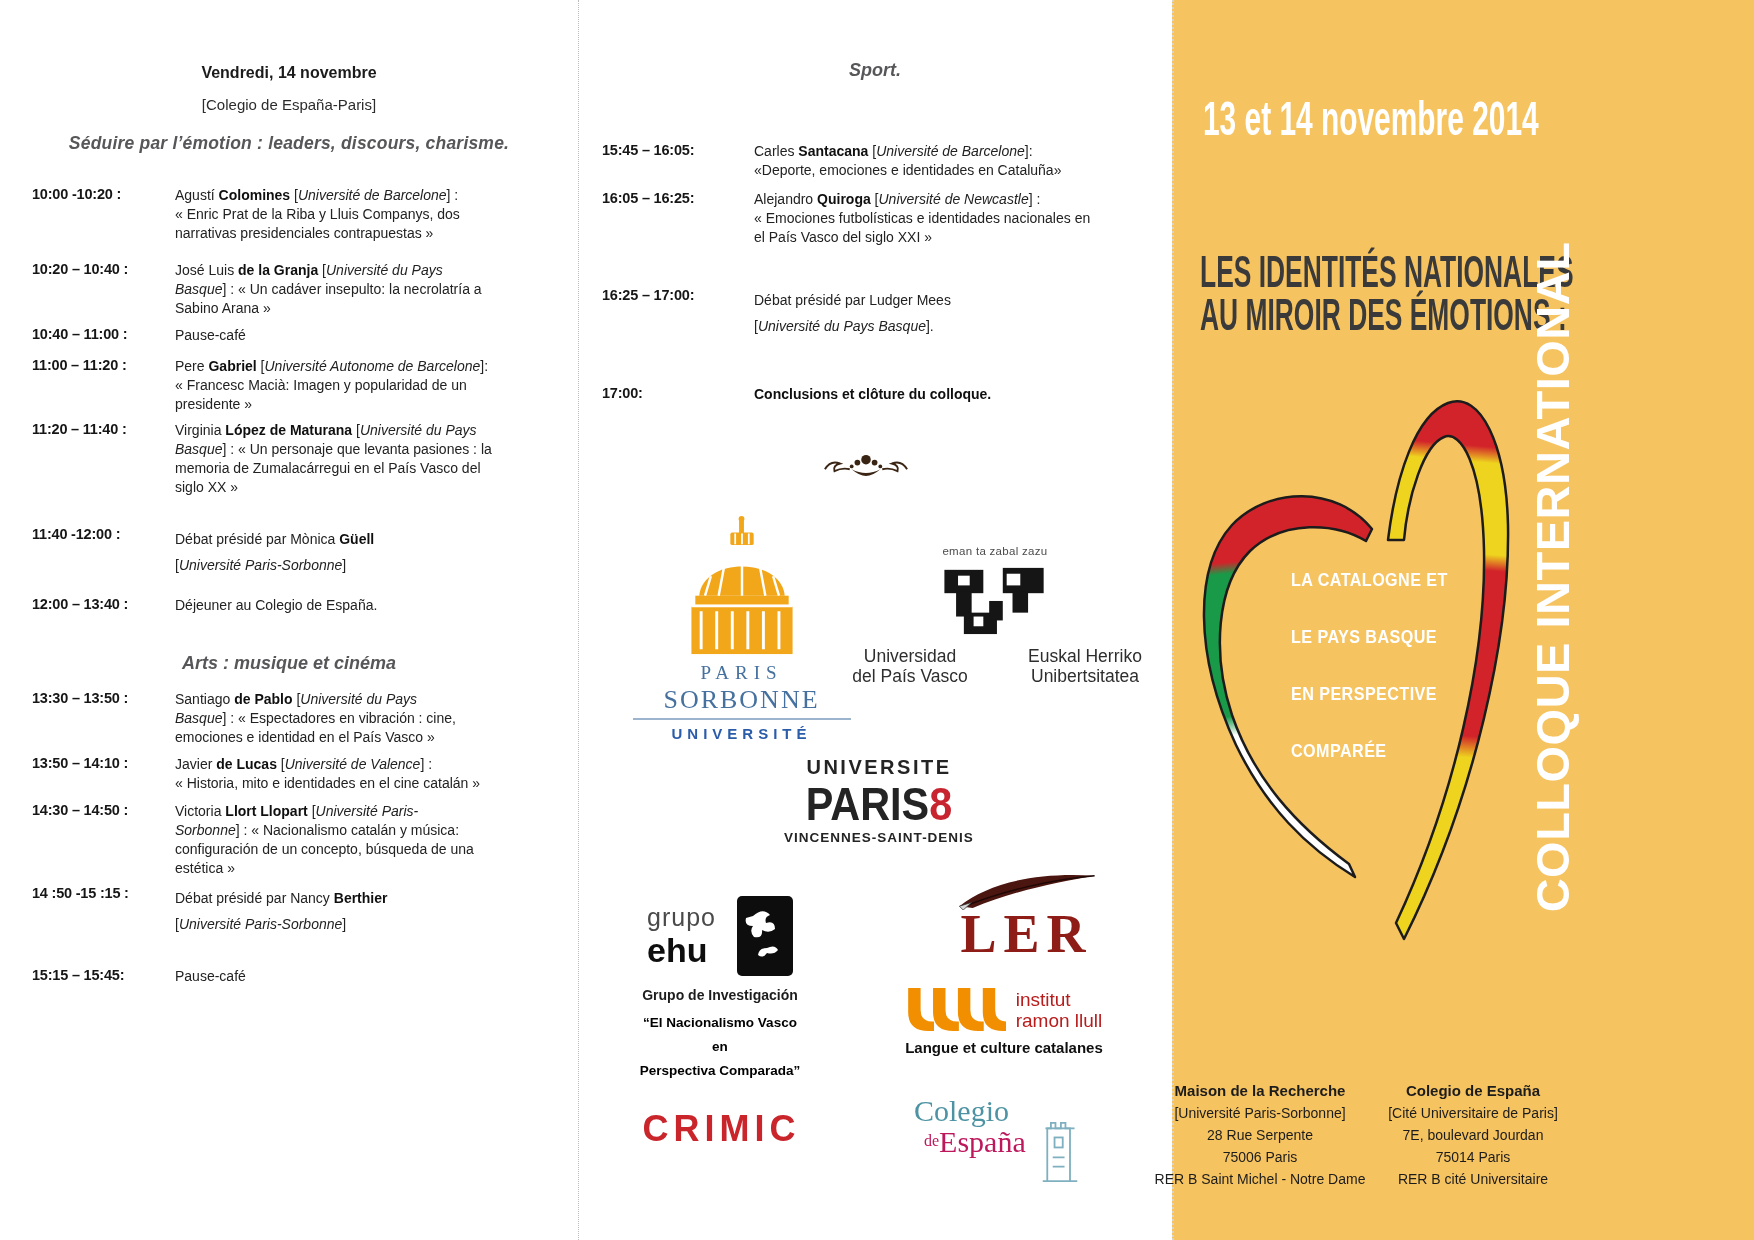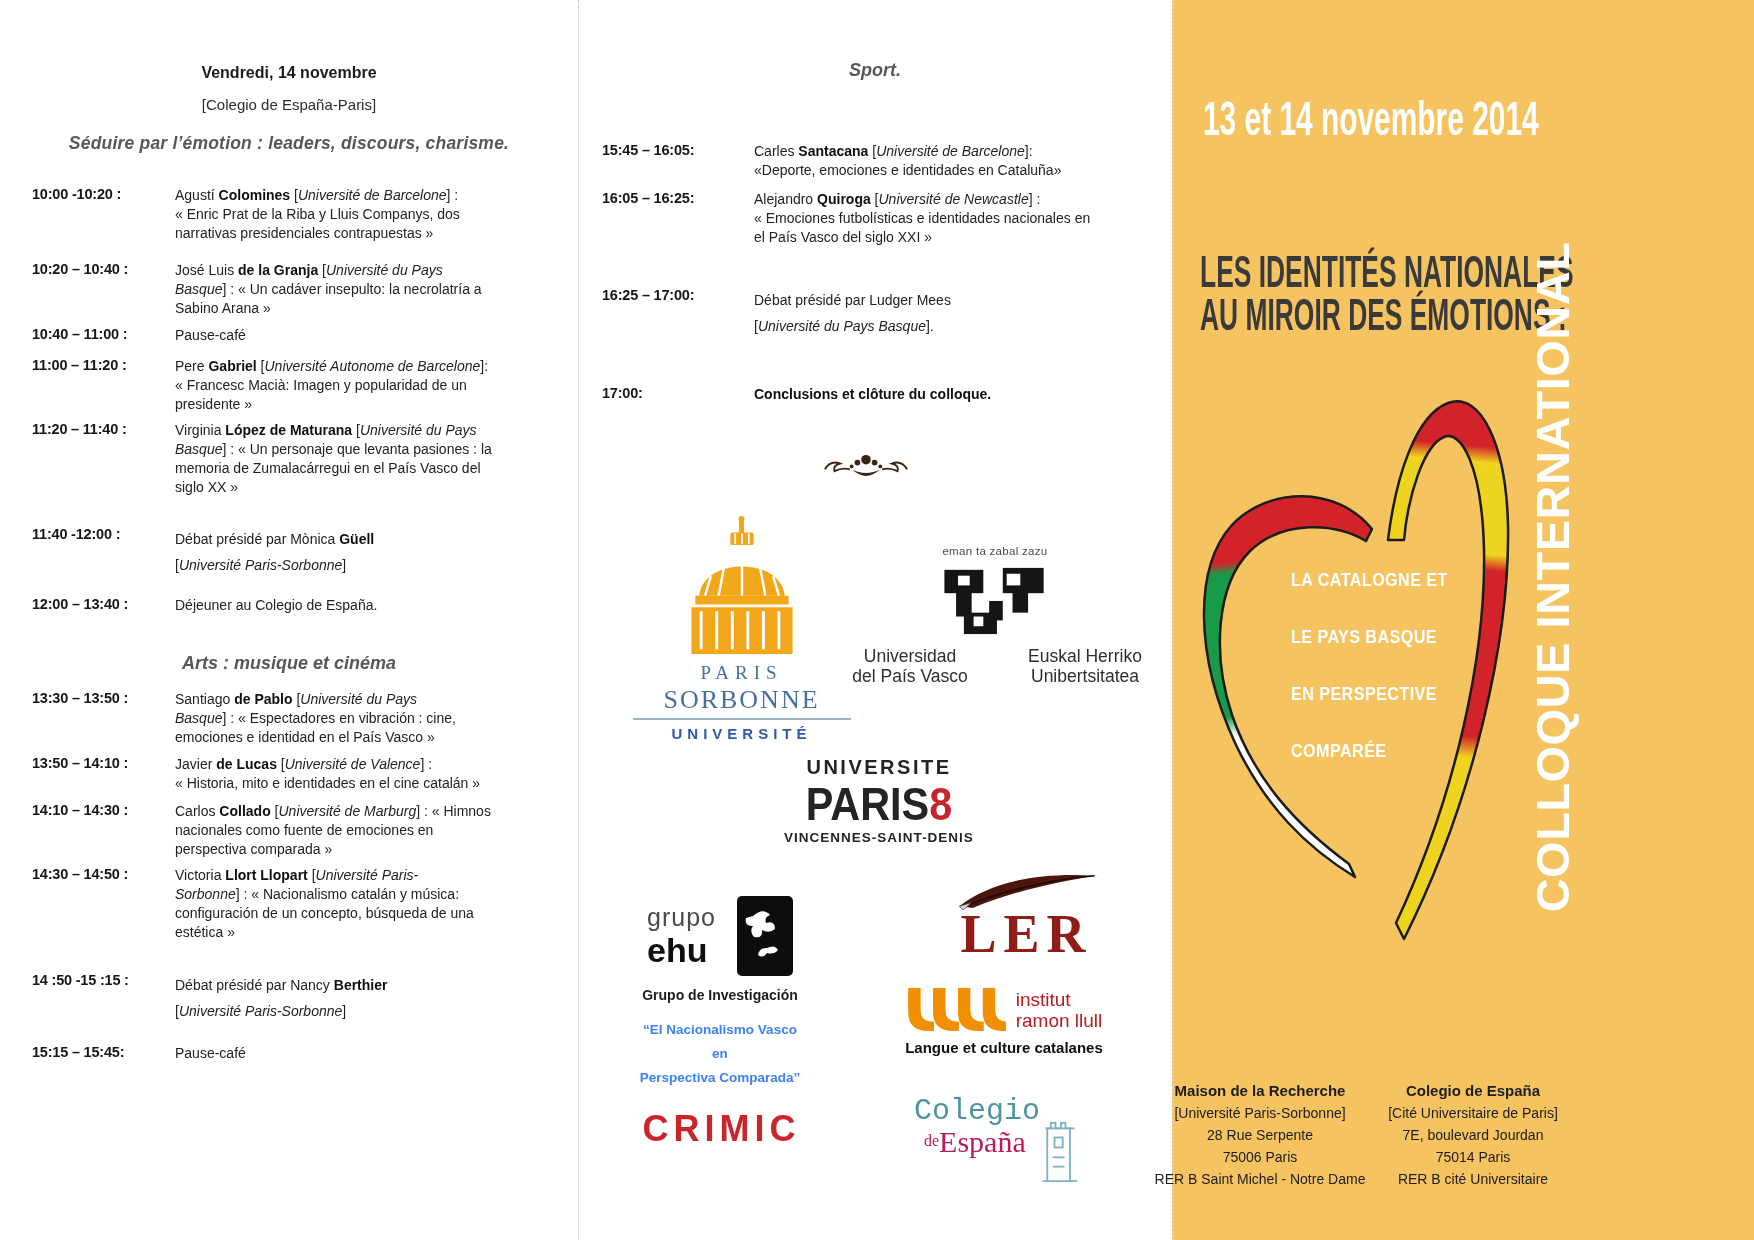--- a/index.html
+++ b/index.html
@@ -59,31 +59,31 @@
   .p8-u{font-size:20px;font-weight:bold;letter-spacing:2.5px;}
   .p8-main{font-size:47px;font-weight:bold;line-height:50px;margin-top:0;transform:scaleX(.88);transform-origin:center;white-space:nowrap;}
   .p8-main .eight{color:#c72430;}
   .p8-sub{font-size:13.5px;font-weight:bold;letter-spacing:1px;margin-top:1px;}
   .ehu{left:55px;top:896px;width:172px;text-align:center;}
   .ehu-row{display:flex;align-items:center;justify-content:center;gap:21px;}
   .ehu-words{text-align:left;line-height:1;}
   .ehu-grupo{font-size:25px;font-weight:400;color:#4a4a4a;letter-spacing:1px;}
   .ehu-ehu{font-size:34px;font-weight:900;color:#0e0e0e;margin-top:3px;}
   .ehu-cap1{margin-top:11px;font-size:14px;font-weight:bold;color:#1d1d1d;}
-  .ehu-cap2{margin-top:15px;font-size:13.5px;font-weight:bold;line-height:24px;color:#3b82f6;}
+  .ehu-cap2{margin-top:8px;font-size:13.5px;font-weight:bold;line-height:24px;color:#000000;}
   .ler{left:360px;top:870px;width:175px;text-align:center;}
   .ler-text{font-family:"Liberation Serif",serif;font-size:54px;font-weight:bold;color:#8e1d18;letter-spacing:7px;line-height:52px;margin-top:-6px;}
   .llull{left:300px;top:988px;width:250px;}
   .ll-row{display:flex;align-items:center;justify-content:center;gap:10px;}
   .ll-name{font-size:19px;font-weight:normal;line-height:21px;color:#b91c1c;}
   .ll-sub{margin-top:7px;text-align:center;font-size:15px;font-weight:bold;color:#0f0f0f;}
   .crimic{left:55px;top:1108px;width:175px;text-align:center;font-size:36px;font-weight:bold;color:#c9252b;letter-spacing:5px;}
   .colegio{left:335px;top:1094px;width:160px;}
   .col-tower{position:absolute;right:-6px;top:6px;}
-  .col-l1{font-family:Liberation Mono, monospace;font-size:30px;color:#4d93a3;position:relative;}
+  .col-l1{font-family:Liberation Serif, serif;font-size:30px;color:#4d93a3;position:relative;}
   .col-l2{font-family:"Liberation Serif",serif;font-size:30px;color:#be185d;margin-left:10px;margin-top:-3px;position:relative;}
   .col-l2 .de{font-size:16px;vertical-align:6px;}
   
   .col3{position:absolute;left:1172px;top:0;width:582px;height:1240px;background:var(--panel-orange,#f6c361);border-left:2px dotted #d8d4ca;}
   .date{position:absolute;left:29px;top:90px;font-size:49px;font-weight:bold;color:#fff;white-space:nowrap;transform:scaleX(.61);transform-origin:left top;}
   .rtitle{position:absolute;left:26px;top:250px;font-size:44px;line-height:43px;font-weight:bold;color:#3a3a3b;white-space:nowrap;transform:scaleX(.60);transform-origin:left top;}
   .heartlines{position:absolute;left:117px;top:551px;font-size:19px;font-weight:bold;color:#fff;line-height:57px;letter-spacing:.5px;white-space:nowrap;transform:scaleX(.85);transform-origin:left top;}
   .vert{position:absolute;left:22px;top:551px;width:710px;height:52px;transform:rotate(-90deg);transform-origin:center;
         text-align:center;font-size:47px;font-weight:bold;color:#fff;white-space:nowrap;letter-spacing:.5px;}
   .venue{position:absolute;top:1063px;transform:translateX(-50%);text-align:center;font-size:14px;line-height:22px;color:#1c1c1c;white-space:nowrap;margin-top:17px;}
@@ -132,24 +132,20 @@
       </div>
     <div class="session s2">Arts : musique et cinéma</div>
     <div class="sched sched2">
         <div class="entry">
           <div class="t">13:30 – 13:50 :</div>
           <div class="d">Santiago <b>de Pablo</b> [<i>Université du Pays</i><br><i>Basque</i>] :  « Espectadores en vibración : cine,<br>emociones e identidad en el País Vasco »</div>
         </div>
         <div class="entry">
           <div class="t">13:50 – 14:10 :</div>
           <div class="d">Javier <b>de Lucas</b> [<i>Université de Valence</i>] :<br>« Historia, mito e identidades en el cine catalán »</div>
-        </div>
-        <div class="entry">
-          <div class="t">14:10 – 14:30 :</div>
-          <div class="d">Carlos <b>Collado</b> [<i>Université de Marburg</i>] : « Himnos<br>nacionales como fuente de emociones en<br>perspectiva comparada »</div>
         </div>
         <div class="entry">
           <div class="t">14:30 – 14:50 :</div>
           <div class="d">Victoria <b>Llort Llopart</b> [<i>Université Paris-</i><br><i>Sorbonne</i>] : « Nacionalismo catalán y música:<br>configuración de un concepto, búsqueda de una<br>estética »</div>
         </div>
         <div class="entry twoline">
           <div class="t">14 :50 -15 :15 :</div>
           <div class="d">Débat présidé par Nancy <b>Berthier</b><br>[<i>Université Paris-Sorbonne</i>]</div>
         </div>
         <div class="entry">

